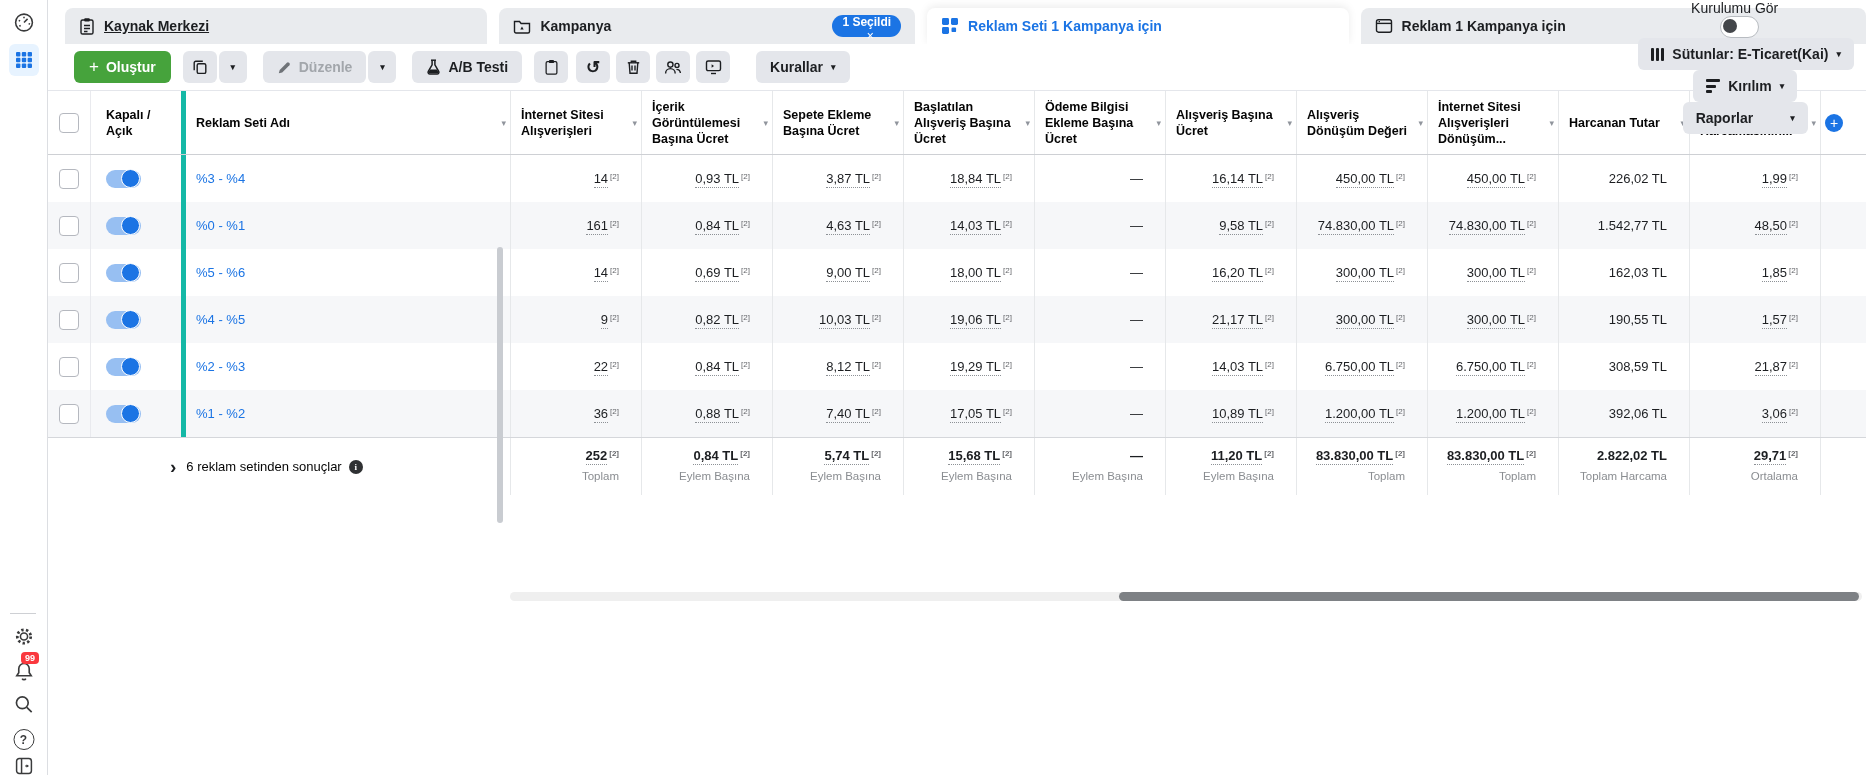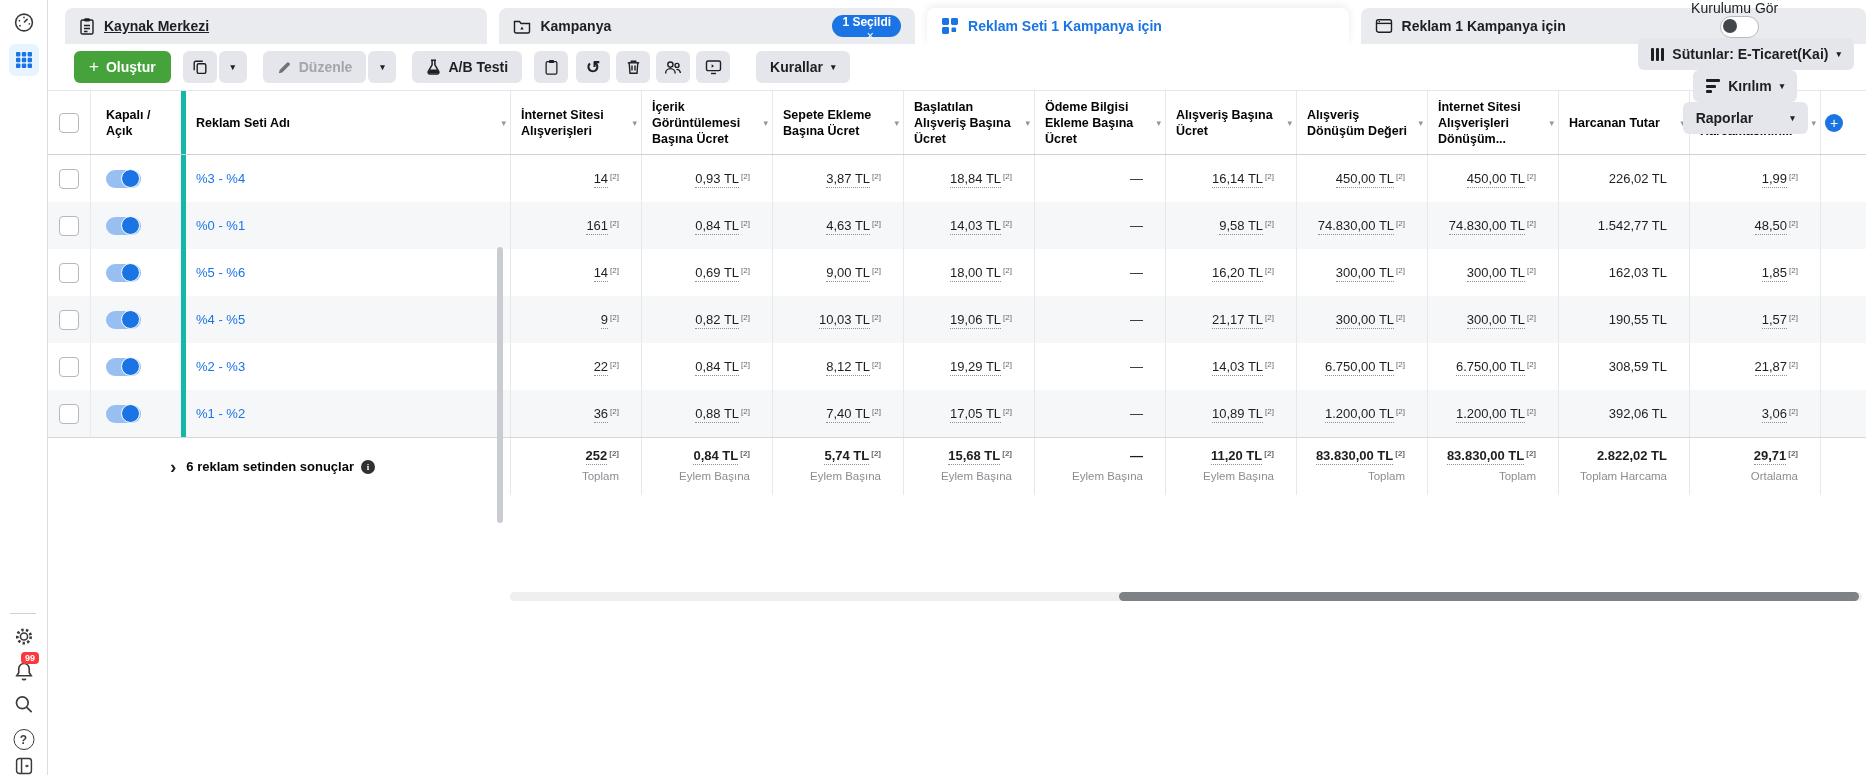--- a/index.html
+++ b/index.html
@@ -67,21 +67,21 @@
   .switch-on .knob{position:absolute;right:1px;top:-1px;width:19px;height:19px;border-radius:50%;background:#1b74e4;border:1px solid #fff;box-sizing:border-box;}
   .namelink{font-size:13px;color:#1b74e4;cursor:pointer;}
   .val{display:flex;flex-direction:column;align-items:flex-end;justify-content:center;padding-right:22px;font-size:13px;color:#1c1e21;}
   .u{border-bottom:1px dotted #8d9196;padding-bottom:1px;cursor:pointer;}
   .sup{font-size:8px;color:#65676b;margin-left:2px;position:relative;top:-4px;}
   .vwrap{white-space:nowrap;}
   
   .srow{display:flex;height:57px;background:#fff;border-top:1px solid #d5d7db;}
   .s-label{width:462px;display:flex;align-items:center;padding-left:122px;box-sizing:border-box;}
   .chev{font-size:19px;font-weight:700;color:#1c1e21;margin-right:10px;cursor:pointer;line-height:1;}
-  .s-text{font-size:13px;font-weight:700;color:#050505;text-align:center;}
+  .s-text{font-size:13px;font-weight:400;color:#050505;text-align:center;}
   .info-i{width:14px;height:14px;border-radius:50%;background:#2f3133;color:#fff;font-size:9px;font-weight:700;
           display:inline-flex;align-items:center;justify-content:center;margin-left:7px;font-family:"Liberation Serif",serif;}
   .sval{font-weight:700;justify-content:flex-start;padding-top:10px;}
   .sublabel{font-size:11.5px;color:#8a8d91;font-weight:400;margin-top:7px;}
   
   .vscroll{position:absolute;left:449px;top:156px;width:6px;height:276px;background:#c9ccd1;border-radius:3px;cursor:pointer;}
   .hscroll-track{position:absolute;left:462px;top:501px;width:1352px;height:9px;background:#efefef;border-radius:5px;}
   .hscroll-thumb{position:absolute;left:1071px;top:501px;width:740px;height:9px;background:#7e8185;border-radius:5px;cursor:pointer;}
   .addplus{width:18px;height:18px;border-radius:50%;background:#1b74e4;color:#fff;font-size:14px;line-height:1;
            display:flex;align-items:center;justify-content:center;margin-left:4px;cursor:pointer;}

